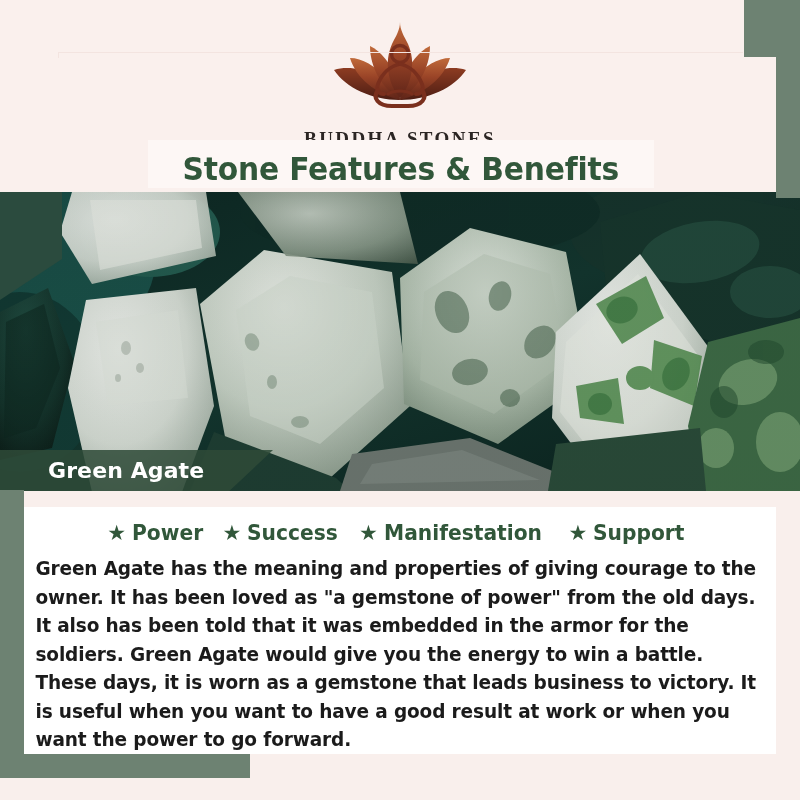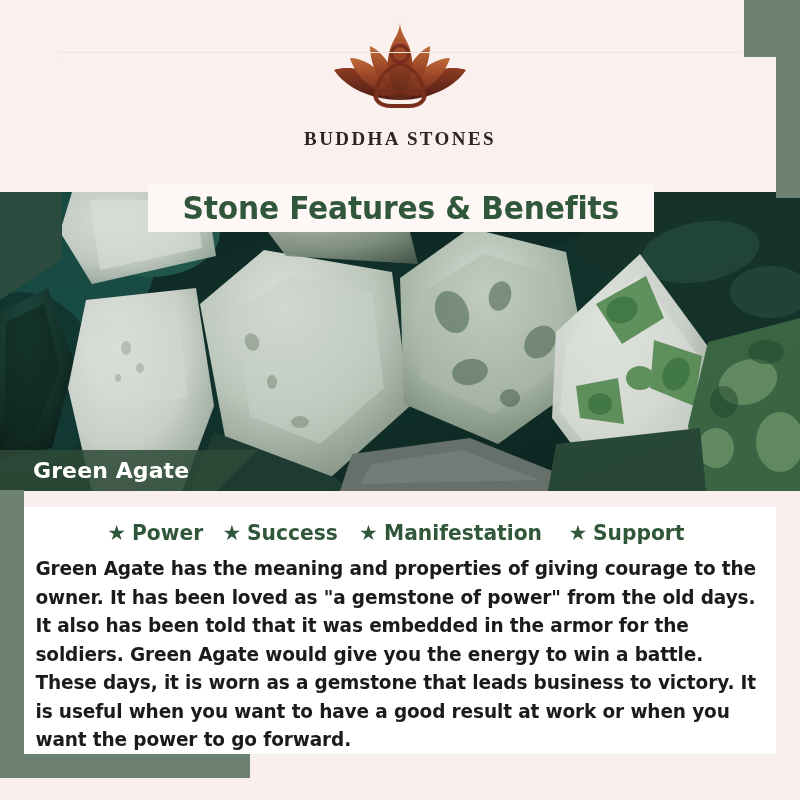--- a/index.html
+++ b/index.html
@@ -114,24 +114,23 @@
 
   
   .title-band {
     position: absolute;
     left: 148px;
     top: 140px;
     width: 506px;
     height: 48px;
     background: #fdf7f5;
     display: flex;
-    align-items: center;
+    align-items: flex-end;
     justify-content: center;
     z-index: 3;
-    margin-top: 44px;
   }
   .title-text {
     font-family: "DejaVu Sans", sans-serif;
     font-size: 32px;
     font-weight: 700;
     color: #31573a;
     letter-spacing: -0.2px;
     transform: scaleX(0.93);
     white-space: nowrap;
   }
@@ -165,20 +164,21 @@
     position: absolute;
     left: 0;
     top: 450px;
     width: 258px;
     height: 41px;
     background: rgba(46, 74, 56, 0.86);
     clip-path: polygon(0 0, 100% 0, 84% 100%, 0 100%);
     display: flex;
     align-items: center;
     z-index: 4;
+    padding-left: 15px;
   }
   .tag-text {
     padding-left: 33px;
     font-family: "DejaVu Sans", sans-serif;
     font-size: 22px;
     font-weight: 700;
     color: #ffffff;
     letter-spacing: 0.1px;
   }
 

